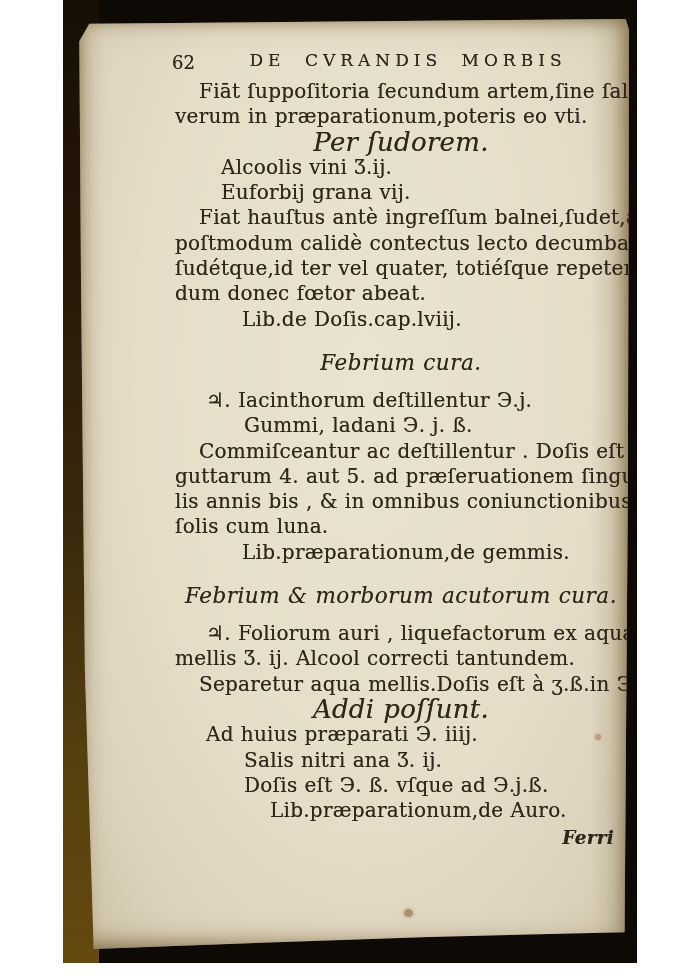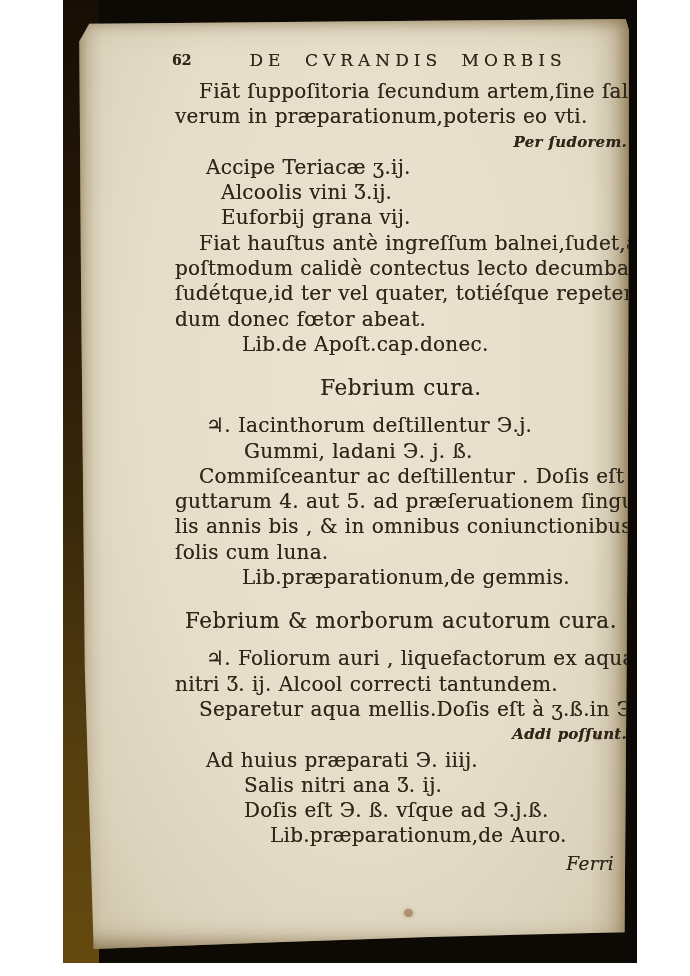--- a/index.html
+++ b/index.html
@@ -36,69 +36,68 @@
       inset 0 6px 12px rgba(110,85,45,.18);
   }
   .stain{position:absolute;border-radius:50%;}
   .stain.s1{left:328px;top:890px;width:9px;height:8px;background:rgba(125,85,45,.55);box-shadow:0 0 4px rgba(125,85,45,.4);}
   .stain.s2{left:519px;top:715px;width:6px;height:6px;background:rgba(150,75,55,.4);box-shadow:0 0 3px rgba(150,75,55,.3);}
   .textblock{
     position:absolute;left:99px;top:31px;width:452px;
     text-shadow:0 0 .6px rgba(47,37,25,.65);
   }
   .hdr{position:relative;height:29px;}
-  .folio{position:absolute;left:-3px;top:2px;font-size:14px;font-weight:bold;}
+  .folio{position:absolute;left:-3px;top:2px;font-size:18px;font-weight:normal;}
   .running{display:block;text-align:center;font-size:17px;letter-spacing:5px;word-spacing:9px;padding-left:14px;}
   .l{font-size:20px;line-height:25.3px;letter-spacing:.25px;word-spacing:.5px;white-space:nowrap;}
   .ind1{padding-left:24px;}
   .it1{padding-left:31px;}
   .it2{padding-left:46px;}
   .it3{padding-left:69px;}
   .cite{padding-left:67px;}
   .cite2{padding-left:95px;}
-  .hd{text-align:center;font-size:21.5px;line-height:27px;margin:17px 0 12px;letter-spacing:.5px;white-space:nowrap;}
-  .ci{font-style:italic;text-align:right;font-size:15px;padding-left:0;font-weight:bold;}
-  .cw{font-style:italic;text-align:right;padding-right:13px;font-size:18.5px;margin-top:2px;}
+  .hd{font-style:italic;text-align:center;font-size:21.5px;line-height:27px;margin:17px 0 12px;letter-spacing:.5px;white-space:nowrap;}
+  .ci{font-style:italic;text-align:center;font-size:26px;padding-left:0;}
+  .cw{font-style:italic;text-align:right;padding-right:13px;font-size:18.5px;margin-top:2px;font-weight:bold;}
 </style>
 </head>
 <body>
 
 <div class="scan">
   <div class="spine"></div>
   <div class="paper">
     <div class="stain s1"></div>
     <div class="stain s2"></div>
     <div class="textblock">
       <div class="hdr">
         <span class="folio">62</span>
         <span class="running">DE CVRANDIS MORBIS</span>
       </div>
       <div>
           <div class="l ind1">Fiāt ſuppoſitoria ſecundum artem,ſine ſale,</div>
           <div class="l">verum in præparationum,poteris eo vti.</div>
           <div class="l ci">Per ſudorem.</div>
-          <div class="l it1">Accipe Teriacæ ʒ.ij.</div>
           <div class="l it2">Alcoolis vini Ʒ.ij.</div>
           <div class="l it2">Euforbij grana vij.</div>
           <div class="l ind1">Fiat hauſtus antè ingreſſum balnei,ſudet,ac</div>
           <div class="l">poſtmodum calidè contectus lecto decumbat</div>
           <div class="l">ſudétque,id ter vel quater, totiéſque repeten-</div>
           <div class="l">dum donec fœtor abeat.</div>
-          <div class="l cite">Lib.de Apoſt.cap.donec.</div>
+          <div class="l cite">Lib.de Doſis.cap.lviij.</div>
           <div class="l hd">Febrium cura.</div>
           <div class="l it1">♃. Iacinthorum deſtillentur Э.j.</div>
           <div class="l it3">Gummi, ladani Э. j. ß.</div>
           <div class="l ind1">Commiſceantur ac deſtillentur . Doſis eſt</div>
           <div class="l">guttarum 4. aut 5. ad præſeruationem ſingu-</div>
           <div class="l">lis annis bis , &amp; in omnibus coniunctionibus</div>
           <div class="l">ſolis cum luna.</div>
           <div class="l cite">Lib.præparationum,de gemmis.</div>
           <div class="l hd">Febrium &amp; morborum acutorum cura.</div>
           <div class="l it1">♃. Foliorum auri , liquefactorum ex aqua</div>
-          <div class="l">nitri Ʒ. ij. Alcool correcti tantundem.</div>
+          <div class="l">mellis Ʒ. ij. Alcool correcti tantundem.</div>
           <div class="l ind1">Separetur aqua mellis.Doſis eſt à ʒ.ß.in Э.j.</div>
           <div class="l ci">Addi poſſunt.</div>
           <div class="l it1">Ad huius præparati Э. iiij.</div>
           <div class="l it3">Salis nitri ana Ʒ. ij.</div>
           <div class="l it3">Doſis eſt Э. ß. vſque ad Э.j.ß.</div>
           <div class="l cite2">Lib.præparationum,de Auro.</div>
           <div class="l cw">Ferri</div>
         </div>
     </div>
   </div>

